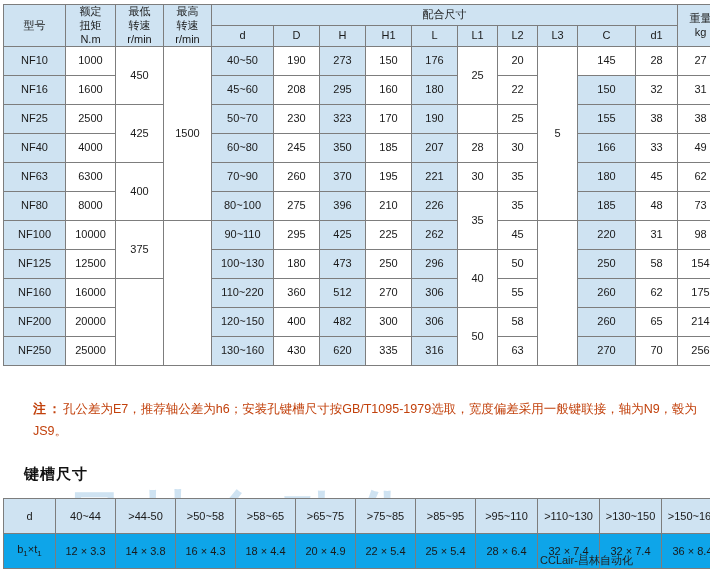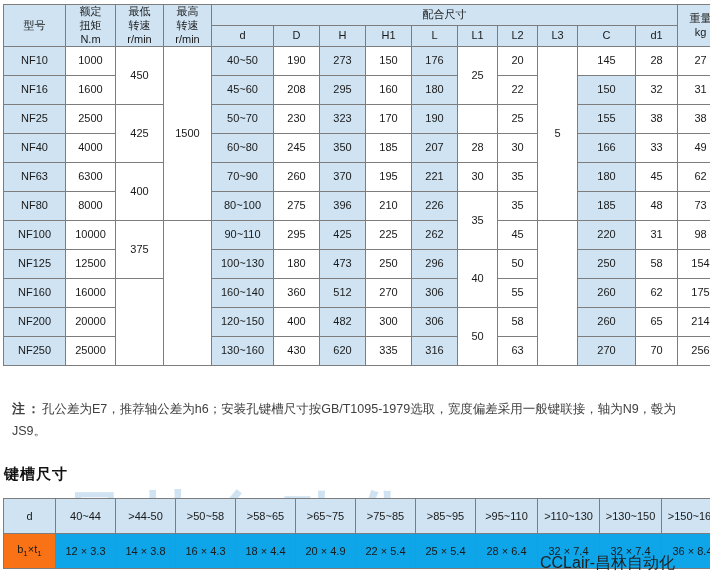--- a/index.html
+++ b/index.html
@@ -81,35 +81,35 @@
     background: #cfe3f2 !important;
     margin-top: 35px;
   }
   .blank {
     border: 1px solid #7d7d7d;
   }
   
   .note {
     position: absolute;
     top: 398px;
-    left: 12px;
+    left: 33px;
     width: 666px;
     font-size: 12.5px;
     line-height: 1.75;
-    color: #404040;
+    color: #c2410c;
   }
   .note b {
     font-size: 13px;
     letter-spacing: 2px;
   }
   
   .kw-title {
     position: absolute;
     top: 465px;
-    left: 4px;
+    left: 24px;
     font-size: 15px;
     font-weight: bold;
     letter-spacing: 1px;
     color: #111;
     font-family: Liberation Mono, monospace;
   }
   
   #keyway-table {
     position: absolute;
     top: 498px;
@@ -122,29 +122,29 @@
     vertical-align: middle;
     font-size: 11px;
     height: 34px;
     padding: 0;
     background: #0ea5e9;
   }
   #keyway-table tr.head td {
     background: #cfe3f2;
   }
   #keyway-table td.lbl {
-    background: #f97316;
+    background: #0ea5e9;
   }
   .sub { font-size: 8px; vertical-align: sub; }
   
   .credit {
     position: absolute;
     top: 553px;
     left: 540px;
-    font-size: 16px;
+    font-size: 11px;
     color: #222;
     white-space: nowrap;
     text-align: right;
   }
 </style>
 </head>
 <body>
 
 <div class="page">
 
@@ -331,21 +331,21 @@
         <td>50</td>
         <td class="hl">250</td>
         <td>58</td>
         <td>154</td>
       </tr>
 
       <tr>
         <td class="model-cell">NF160</td>
         <td>16000</td>
         <td rowspan="3"></td>
-        <td class="hl">160~140</td>
+        <td class="hl">110~220</td>
         <td>360</td>
         <td class="hl">512</td>
         <td>270</td>
         <td class="hl">306</td>
         <td>55</td>
         <td class="hl">260</td>
         <td>62</td>
         <td>175</td>
       </tr>
 

